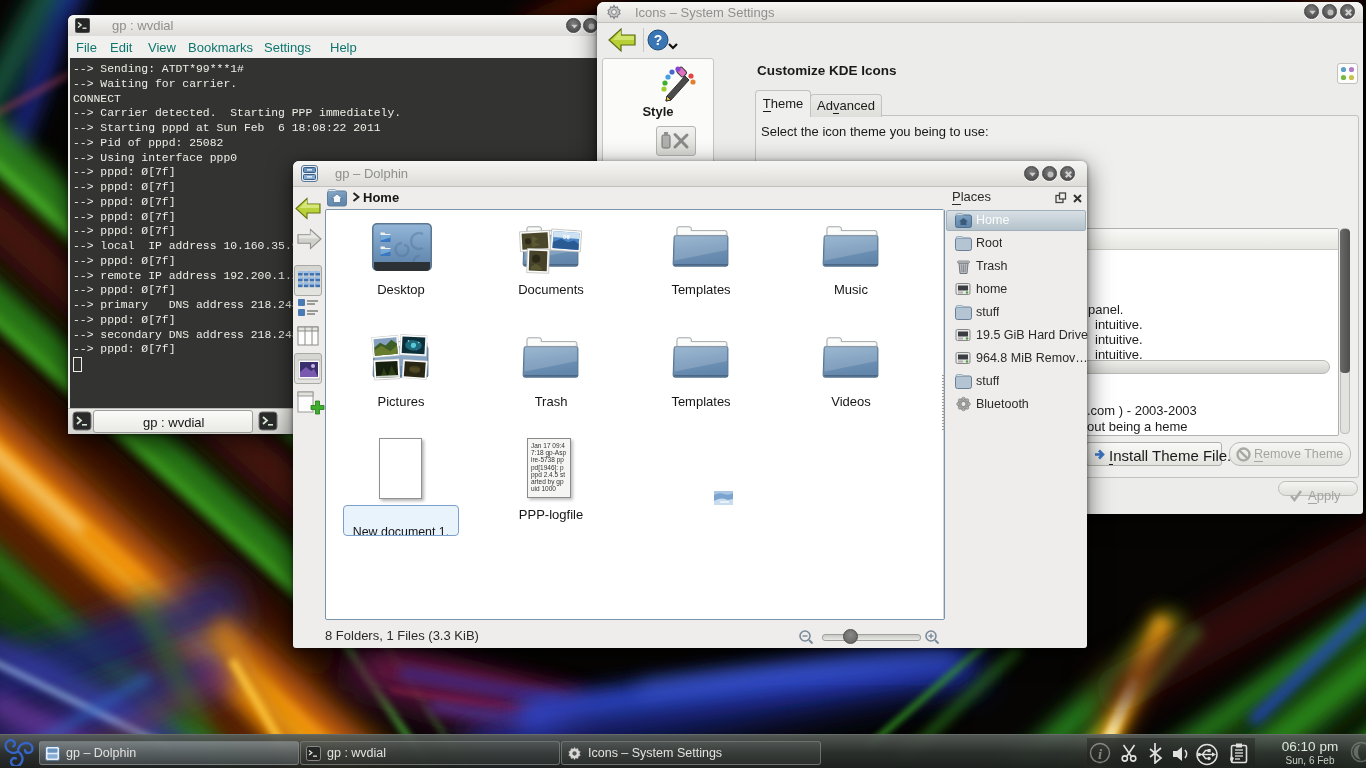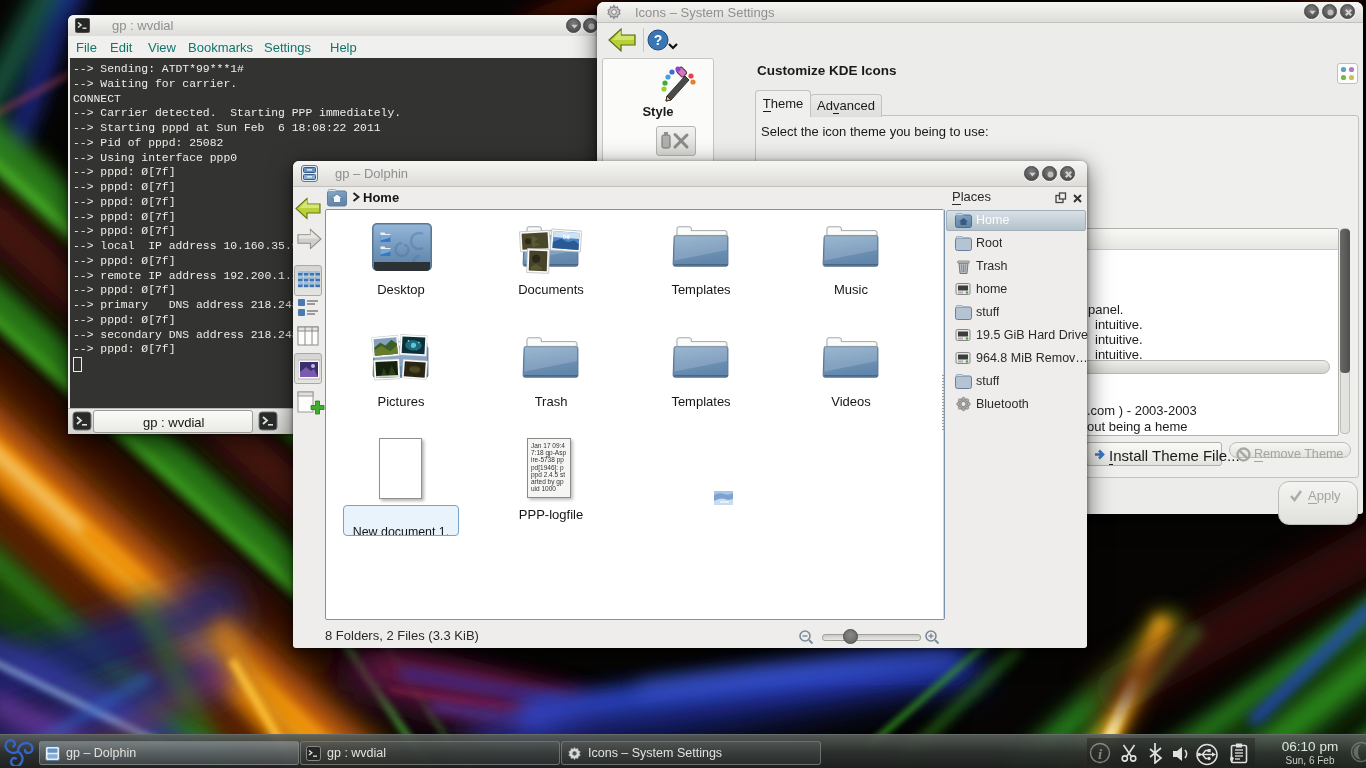--- a/index.html
+++ b/index.html
@@ -266,28 +266,28 @@
  </div>
  <div class="abs" style="left:743px;top:226px;width:10px;height:206px;background:#e2e2de;border:1px solid #bcbcb8;border-radius:4px;box-sizing:border-box"></div>
  <div class="abs" style="left:743px;top:227px;width:10px;height:144px;background:linear-gradient(90deg,#6a6a68,#4e4e4c);border-radius:4px"></div>
 
  <div class="abs" style="left:489px;top:440px;width:136px;height:24px;background:linear-gradient(#fafaf8,#e2e2de);border:1px solid #b0b0ac;border-radius:3px;box-sizing:border-box">
    <svg class="abs" style="left:7px;top:5px" width="14" height="13">
           <path d="M1 6.5h7M5 2.5l4 4-4 4" stroke="#3a76c4" stroke-width="2.6" fill="none"></path>
         </svg>
    <span class="abs" style="left:22px;top:4px;font-size:15px;color:#1a1a1a;white-space:nowrap"><span style="border-bottom:1px solid #1a1a1a">I</span>nstall Theme File...</span>
  </div>
- <div class="abs" style="left:632px;top:440px;width:122px;height:16px;background:linear-gradient(#f6f6f4,#e2e2de);border:1px solid #bcbcb8;border-radius:11px;box-sizing:border-box">
+ <div class="abs" style="left:632px;top:440px;width:122px;height:24px;background:linear-gradient(#f6f6f4,#e2e2de);border:1px solid #bcbcb8;border-radius:11px;box-sizing:border-box">
    <svg class="abs" style="left:6px;top:4px" width="15" height="15">
           <circle cx="7.5" cy="7.5" r="6" fill="none" stroke="#a8a8a4" stroke-width="2.4"></circle>
           <path d="M3.3 3.3l8.4 8.4" stroke="#a8a8a4" stroke-width="2.4"></path>
         </svg>
    <span class="abs" style="left:24px;top:4px;font-size:12.6px;color:#a4a4a0;white-space:nowrap"><span style="border-bottom:1px solid #a4a4a0">R</span>emove Theme</span>
  </div>
- <div class="abs" style="left:681px;top:479px;width:80px;height:44px;background:linear-gradient(#f4f4f2,#e0e0dc);border:1px solid #bcbcb8;border-radius:11px;box-sizing:border-box">
+ <div class="abs" style="left:681px;top:479px;width:80px;height:15px;background:linear-gradient(#f4f4f2,#e0e0dc);border:1px solid #bcbcb8;border-radius:11px;box-sizing:border-box">
    <svg class="abs" style="left:10px;top:7px" width="14" height="13">
           <path d="M2 7l3.5 4L12 2" stroke="#aaaaa6" stroke-width="2.4" fill="none"></path>
         </svg>
    <span class="abs" style="left:29px;top:6px;font-size:13px;color:#a4a4a0"><span style="border-bottom:1px solid #a4a4a0">A</span>pply</span>
  </div>
 
  <div class="abs" style="left:740px;top:61px;width:19px;height:19px;background:#fdfdfb;border:1px solid #c0c0bc;border-radius:3px">
   <svg width="19" height="19">
           <circle cx="5.5" cy="5.5" r="2.6" fill="#5aa0c8"></circle>
           <circle cx="13.5" cy="5.5" r="2.6" fill="#b07cc8"></circle>
@@ -648,21 +648,21 @@
             <circle cx="4.8" cy="11.7" r="1.5"></circle>
             <circle cx="12.2" cy="11.7" r="1.5"></circle>
           </g>
           <circle cx="8.5" cy="8" r="2.6" fill="#e8e8e6" stroke="#808080"></circle>
         </svg>
         <span>Bluetooth</span>
       </div>
  <div class="abs" style="left:650px;top:48px;width:1px;height:409px;background:#d4d4d0"></div>
  <div class="abs" style="left:649px;top:214px;width:3px;height:57px;background:repeating-linear-gradient(#9a9a96 0 1px,transparent 1px 3px)"></div>
 
- <div class="abs" style="left:32px;top:467px;font-size:13px;color:#2a2a2a">8 Folders, 2 Files (3.3 KiB)</div>
+ <div class="abs" style="left:32px;top:467px;font-size:13px;color:#2a2a2a">8 Folders, 1 Files (3.3 KiB)</div>
  <svg class="abs" style="left:505px;top:468px" width="16" height="16">
         <circle cx="7" cy="7" r="5" fill="none" stroke="#7a8a9a" stroke-width="1.6"></circle>
         <line x1="11" y1="11" x2="14.5" y2="14.5" stroke="#7a8a9a" stroke-width="2"></line>
         <line x1="4.5" y1="7" x2="9.5" y2="7" stroke="#7a8a9a" stroke-width="1.4"></line>
       </svg>
  <div class="abs" style="left:529px;top:473px;width:97px;height:5px;background:linear-gradient(#c8c8c4,#e8e8e4);border:1px solid #a0a09c;border-radius:3px"></div>
  <div class="abs" style="left:550px;top:468px;width:15px;height:15px;background:radial-gradient(circle at 50% 38%,#8a8a88,#5e5e5c);border:1px solid #4a4a48;border-radius:50%;box-sizing:border-box"></div>
  <svg class="abs" style="left:631px;top:468px" width="16" height="16">
         <circle cx="7" cy="7" r="5" fill="none" stroke="#7a8a9a" stroke-width="1.6"></circle>
         <line x1="11" y1="11" x2="14.5" y2="14.5" stroke="#7a8a9a" stroke-width="2"></line>

